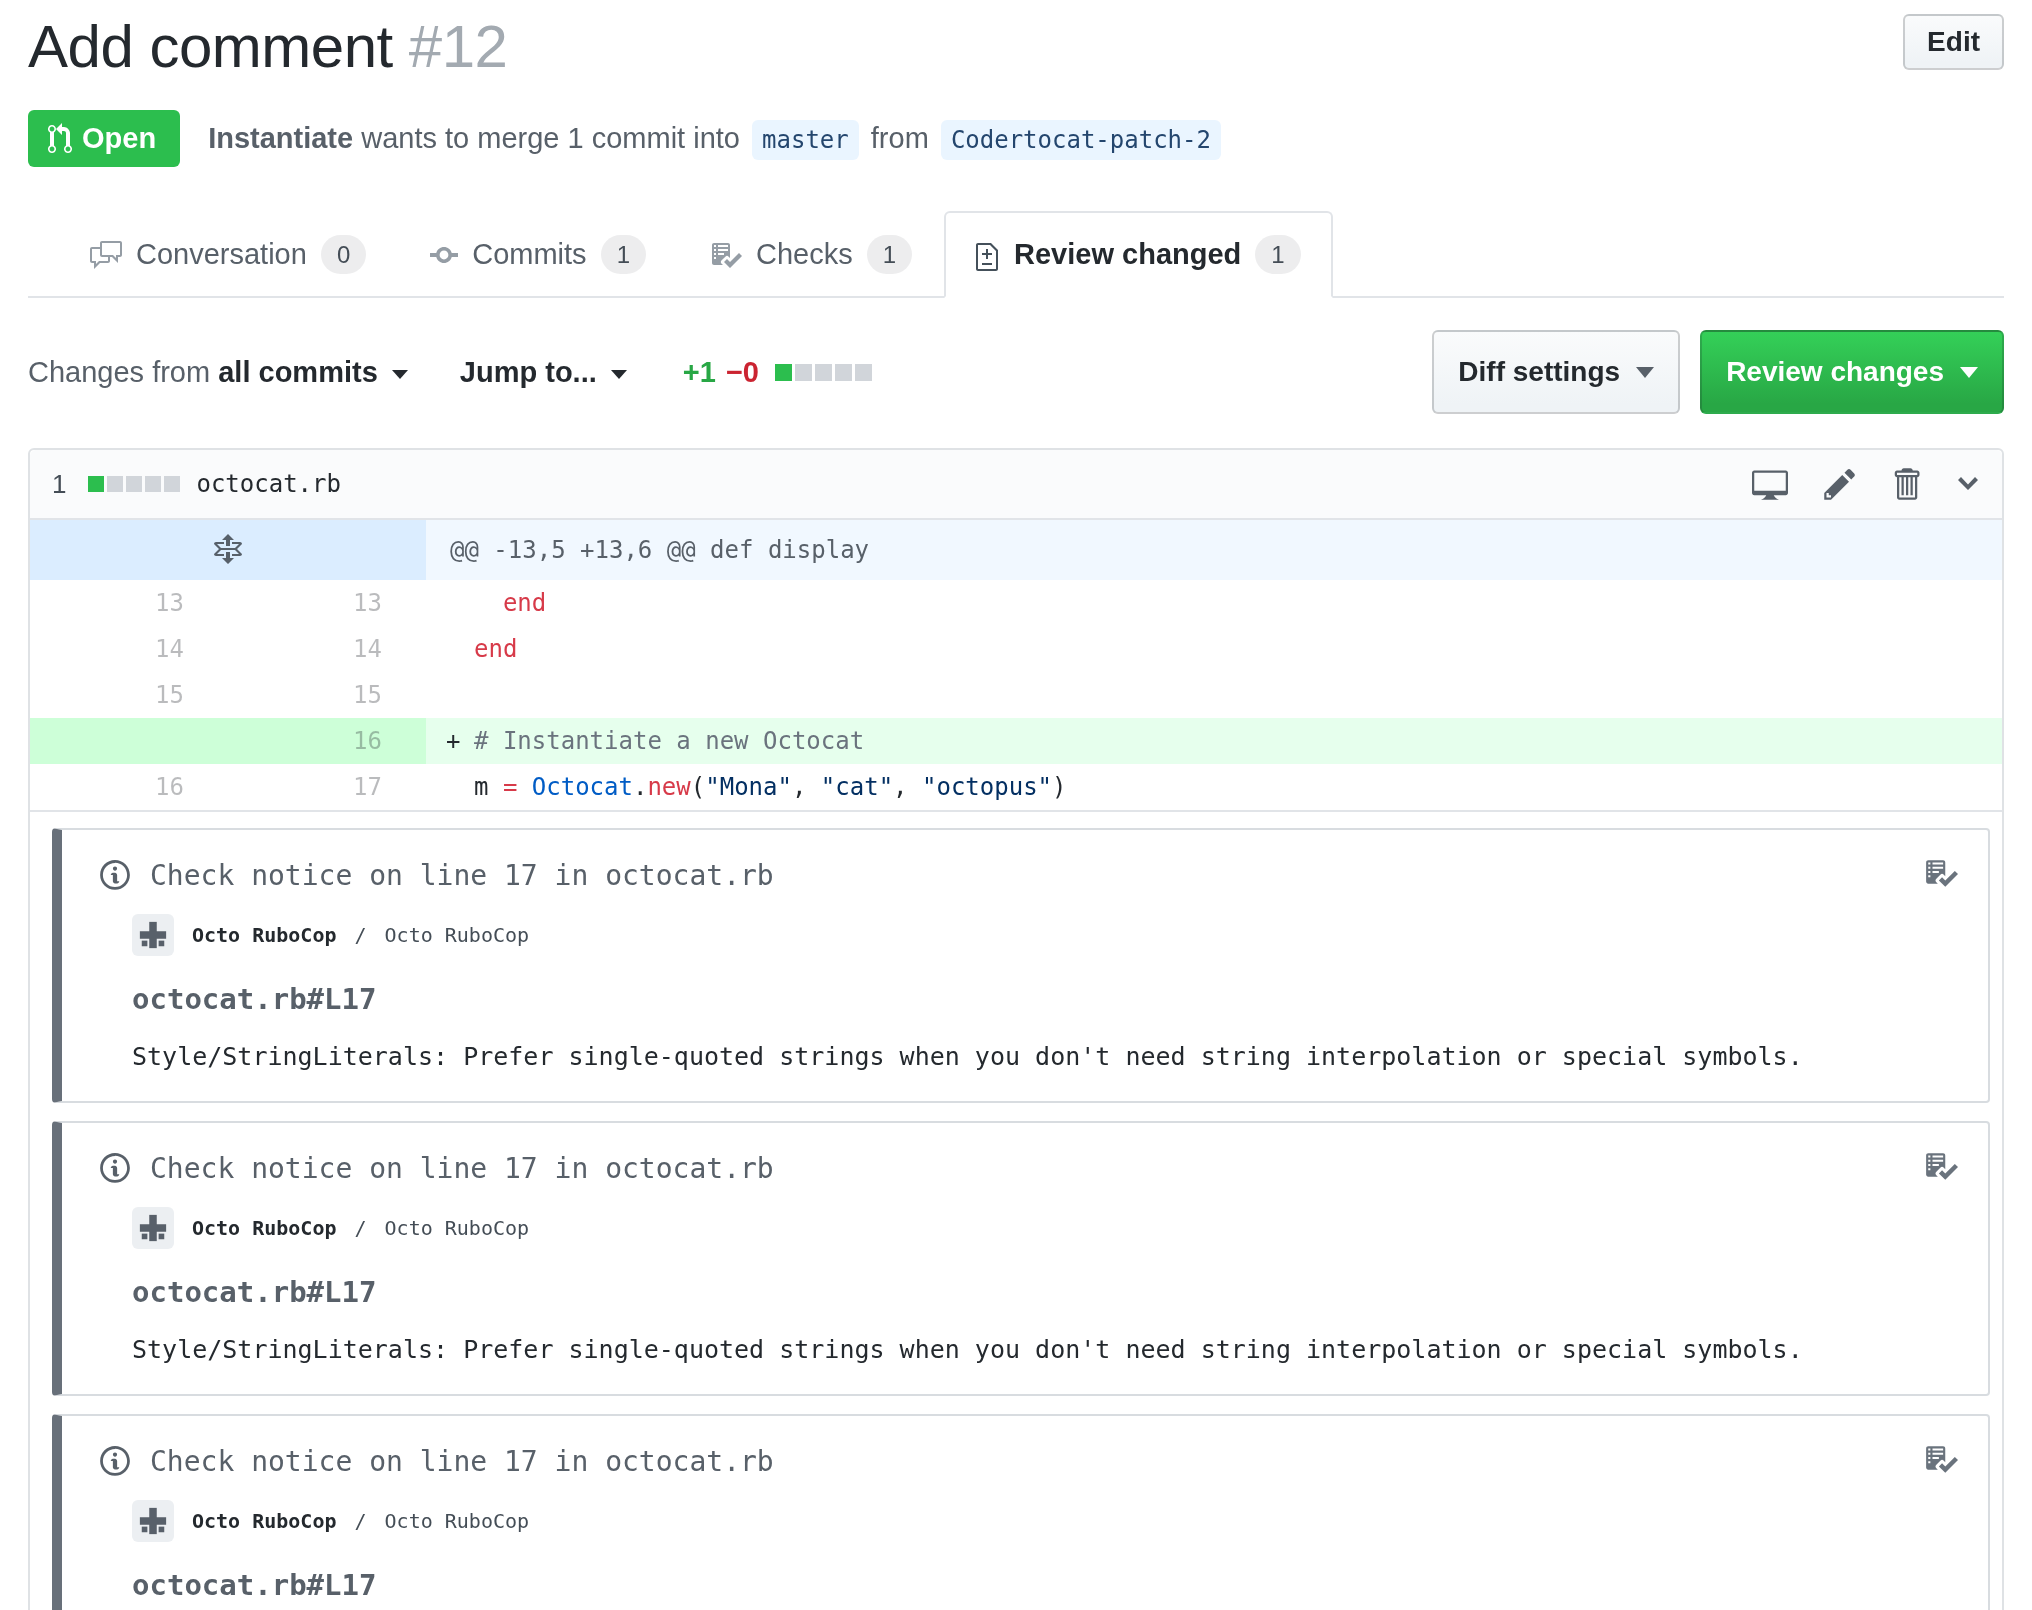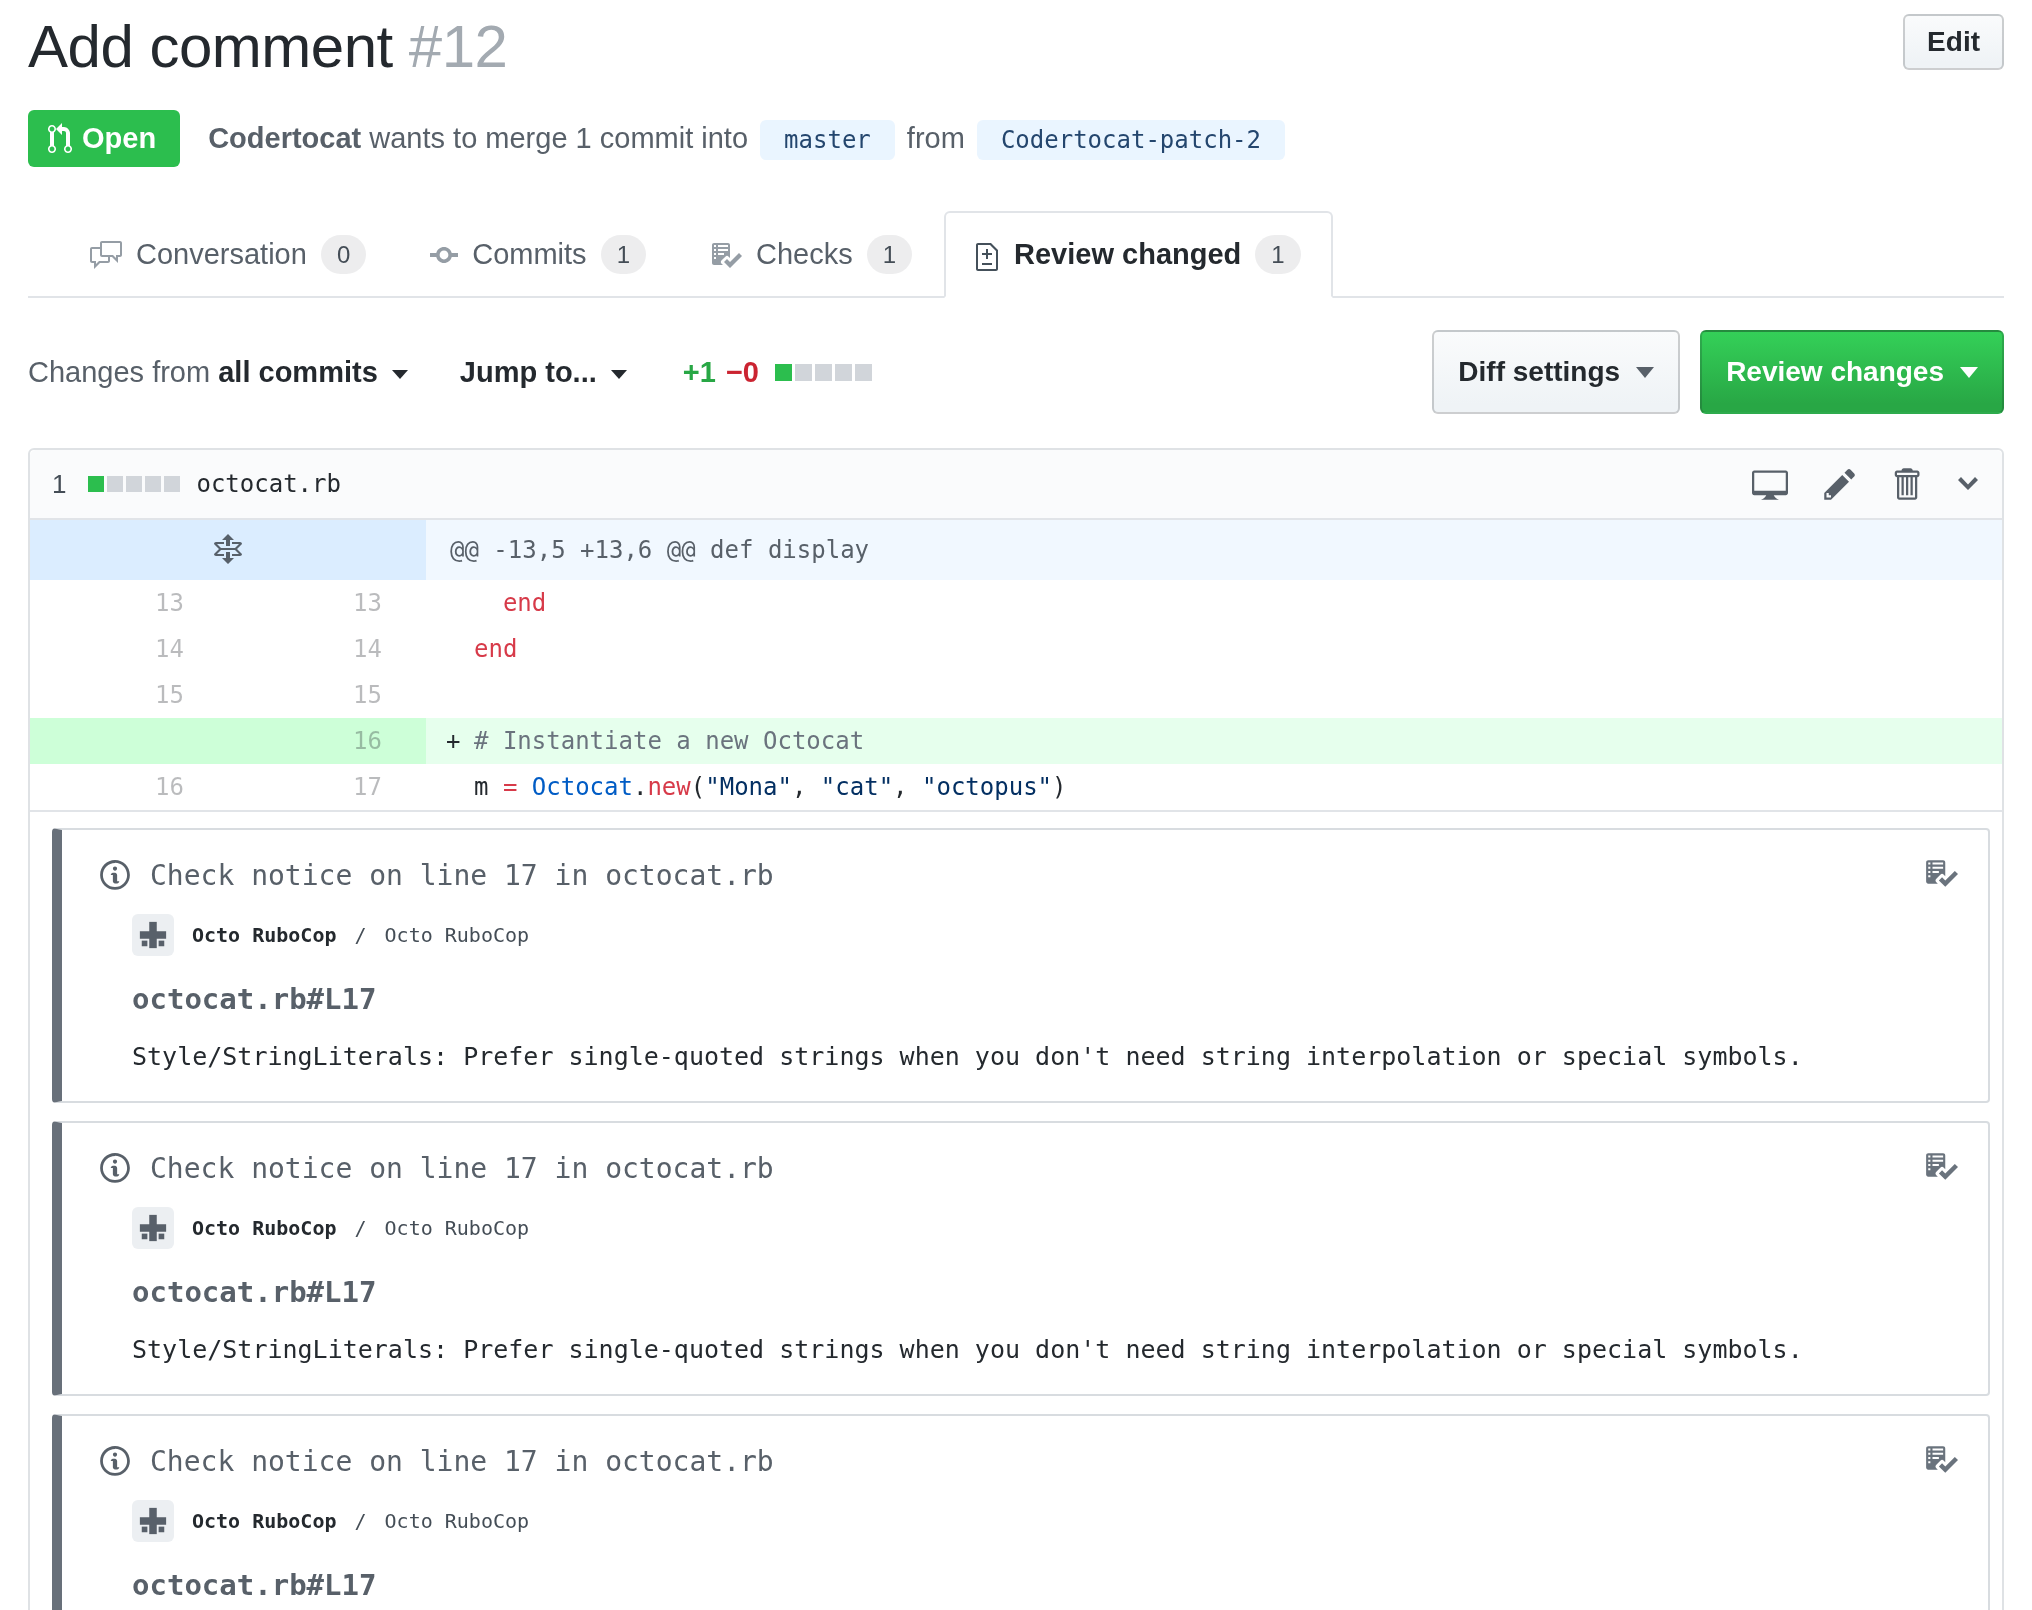--- a/index.html
+++ b/index.html
@@ -36,21 +36,21 @@
   .meta-row { display:flex; align-items:center; margin-top:30px; }
   .state-badge {
     display:inline-flex; align-items:center; gap:10px;
     background:#2cbe4e; color:#fff; font-weight:600; font-size:29px;
     border-radius:6px; padding:12px 24px 12px 20px;
   }
   .byline { margin-left:28px; color:#586069; font-size:29px; }
   .byline b { font-weight:600; }
   .branch-chip {
     font-family:"DejaVu Sans Mono",monospace; font-size:24px;
-    background:#eaf5ff; color:#24466e; border-radius:6px; padding:6px 24px;
+    background:#eaf5ff; color:#24466e; border-radius:6px; padding:6px 10px;
     margin:0 4px;
   }
 
   
   .tabs-nav { display:flex; align-items:flex-end; margin-top:44px; border-bottom:2px solid #e1e4e8; padding-left:30px; }
   .tab {
     display:inline-flex; align-items:center; gap:14px;
     padding:22px 30px; font-size:29px; color:#586069; background:transparent;
     border:2px solid transparent; border-bottom:none; cursor:pointer;
     font-family:inherit; white-space:nowrap;
@@ -143,21 +143,21 @@
   <div class="meta-row">
     <span class="state-badge">
       <span>
         <svg width="24" height="32" viewBox="0 0 12 16" fill="currentColor">
             <path d="M11 11.28V5c-.03-.78-.34-1.47-.94-2.06C9.46 2.35 8.78 2.03 8 2H7V0L4 3l3 3V4h1c.27.02.48.11.69.31.21.2.3.42.31.69v6.28A1.993 1.993 0 0 0 10 15a1.993 1.993 0 0 0 1-3.72zm-1 2.92c-.66 0-1.2-.55-1.2-1.2 0-.65.55-1.2 1.2-1.2.65 0 1.2.55 1.2 1.2 0 .65-.55 1.2-1.2 1.2zM4 3c0-1.11-.89-2-2-2a1.993 1.993 0 0 0-1 3.72v6.56A1.993 1.993 0 0 0 2 15a1.993 1.993 0 0 0 1-3.72V4.72c.59-.34 1-.98 1-1.72zm-.8 10c0 .66-.55 1.2-1.2 1.2-.65 0-1.2-.55-1.2-1.2 0-.65.55-1.2 1.2-1.2.65 0 1.2.55 1.2 1.2zM2 4.2C1.34 4.2.8 3.65.8 3c0-.65.55-1.2 1.2-1.2.65 0 1.2.55 1.2 1.2 0 .65-.55 1.2-1.2 1.2z"></path>
           </svg>
       </span>
       <span>Open</span>
     </span>
     <span class="byline">
-      <b>Codertocat</b>
+      <b>Instantiate</b>
       <span>wants to merge 1 commit into</span>
       <span class="branch-chip">master</span>
       <span>from</span>
       <span class="branch-chip">Codertocat-patch-2</span>
     </span>
   </div>
 
   <nav class="tabs-nav">
     <button class="tab">
       <span class="ticon">

